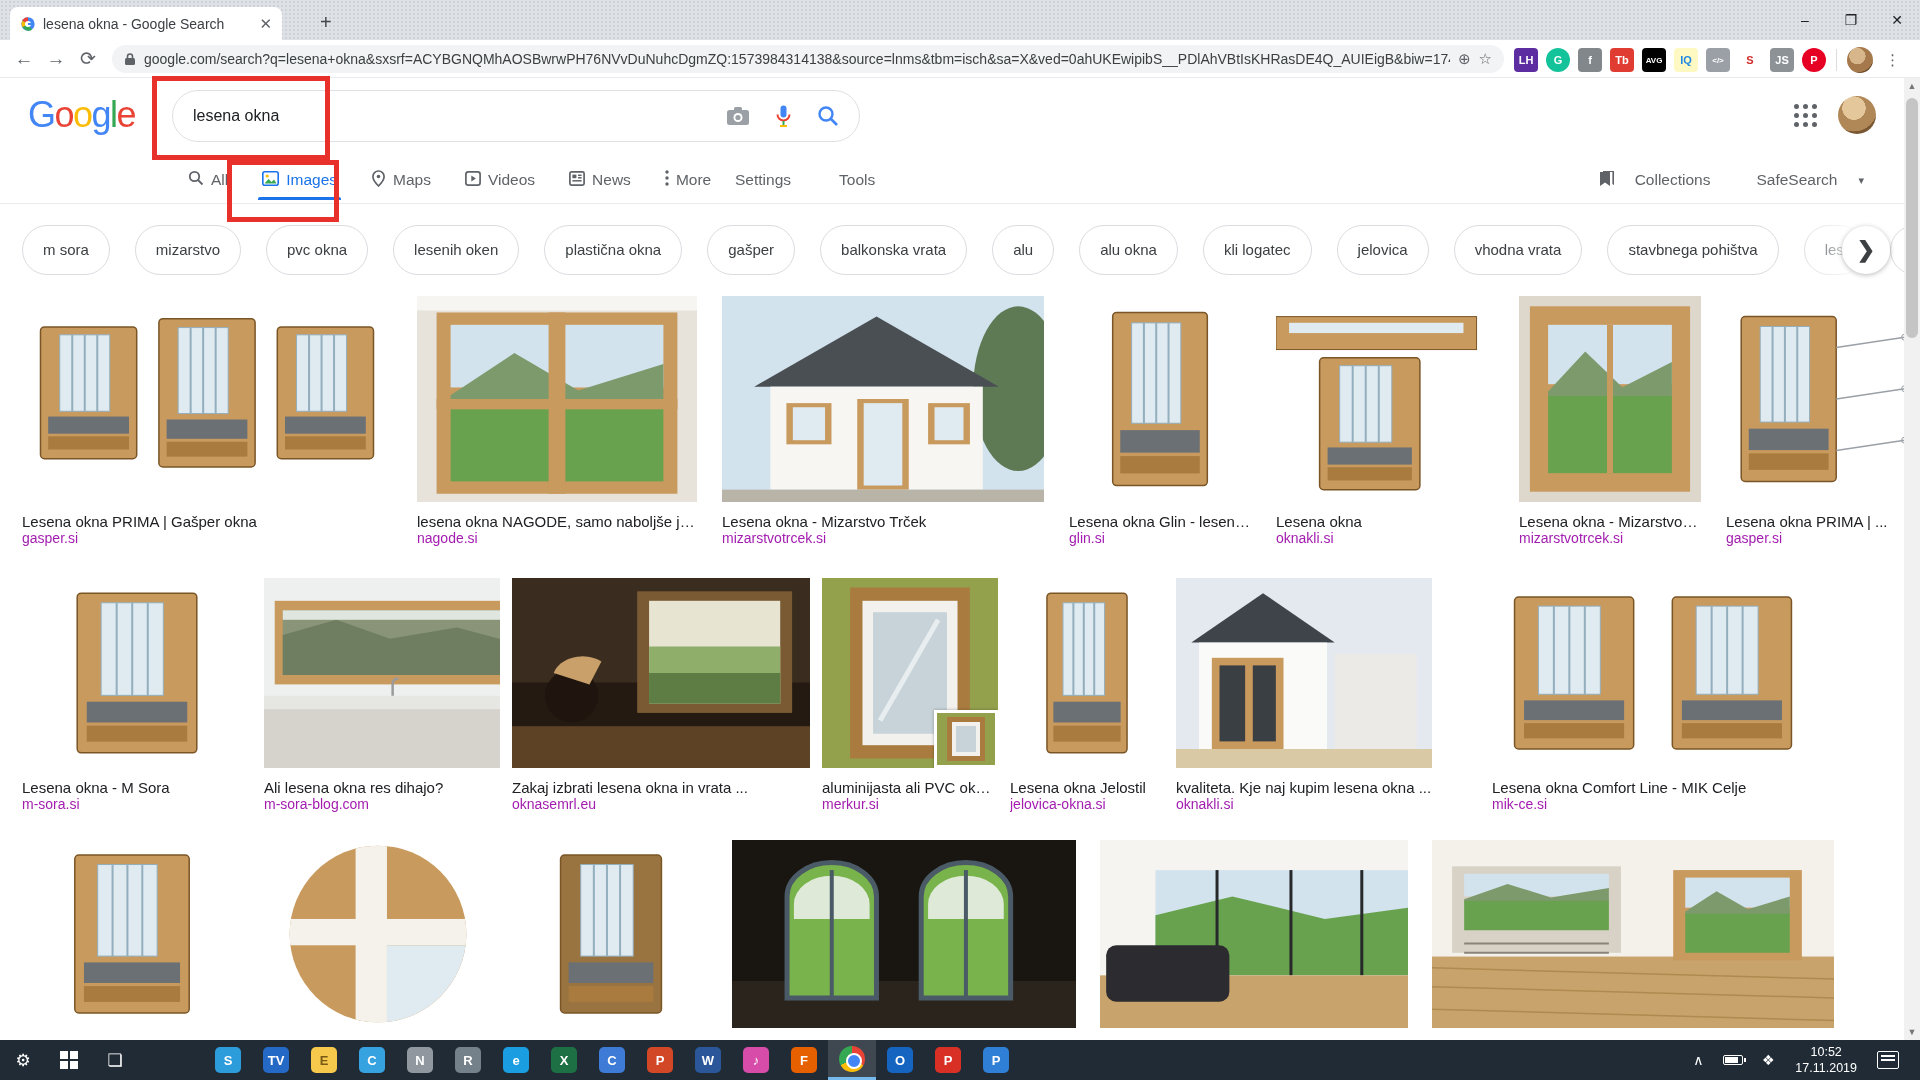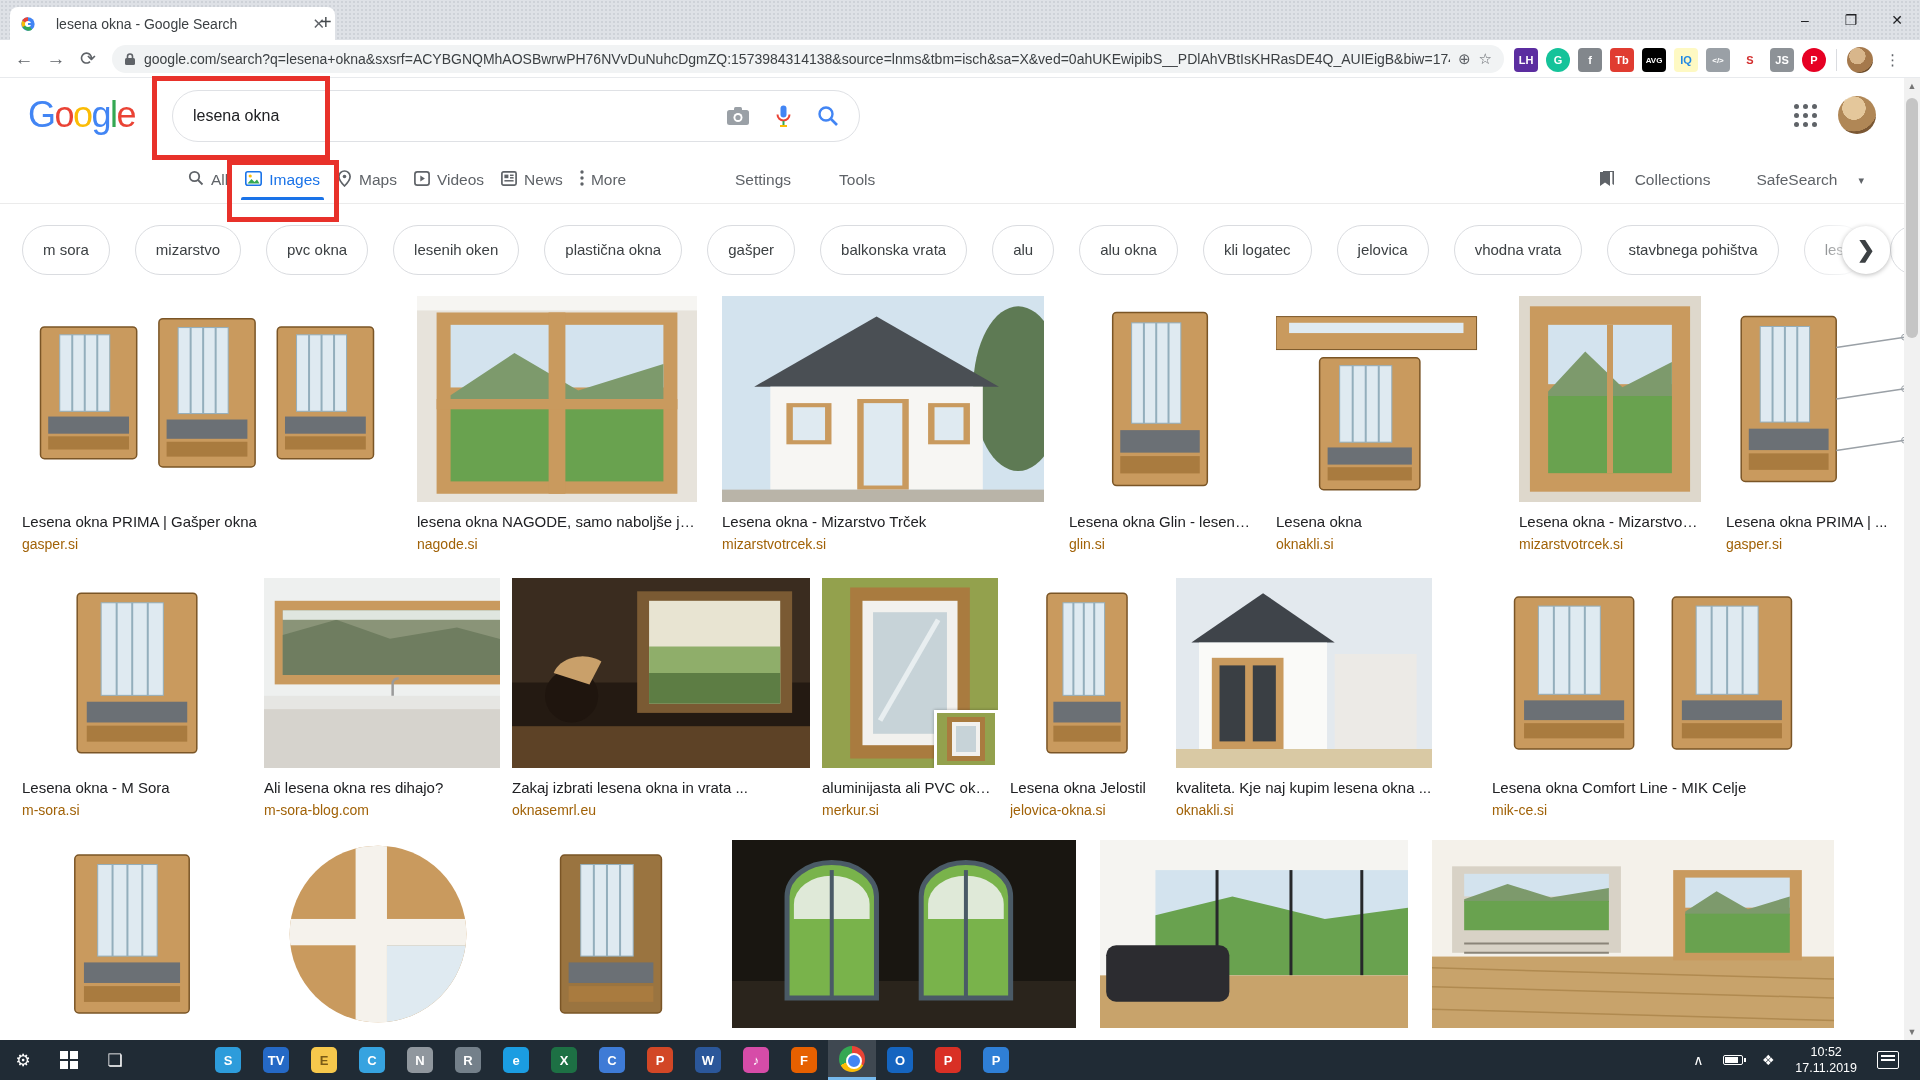--- a/index.html
+++ b/index.html
@@ -2,22 +2,22 @@
 <html><head>
 <meta charset="utf-8">
 <style>
   * { margin:0; padding:0; box-sizing:border-box; }
   html,body { width:1920px; height:1080px; overflow:hidden; font-family:"Liberation Sans", sans-serif; }
   .screen { position:relative; width:1920px; height:1080px; background:#fff; overflow:hidden; }
 
   
   .titlebar { position:absolute; left:0; top:0; width:1920px; height:40px; background:#dee1e6;
     background-image:radial-gradient(#ced2d8 1px, transparent 1px); background-size:4px 4px; }
-  .tab { position:absolute; left:10px; top:7px; width:325px; height:33px; background:#fff;
-    border-radius:8px 8px 0 0; display:flex; align-items:center; padding:0 10px; gap:20px; }
+  .tab { position:absolute; left:10px; top:7px; width:272px; height:33px; background:#fff;
+    border-radius:8px 8px 0 0; display:flex; align-items:center; padding:0 10px; gap:7px; }
   .tab-title { font-size:14px; color:#3c4043; white-space:nowrap; overflow:hidden; text-overflow:ellipsis; flex:1; }
   .tab-close { color:#5f6368; font-size:15px; cursor:pointer; }
   .newtab { position:absolute; left:320px; top:12px; font-size:20px; color:#45494d; line-height:20px; }
   .wincontrols { position:absolute; right:0; top:0; height:40px; display:flex; }
   .winbtn { width:46px; height:40px; display:flex; align-items:center; justify-content:center; color:#202124; font-size:14px; }
   .favicon { width:16px; height:16px; flex:0 0 16px; }
 
   
   .toolbar { position:absolute; left:0; top:40px; width:1920px; height:38px; background:#fff; border-bottom:1px solid #e8eaed;
     display:flex; align-items:center; }
@@ -41,21 +41,21 @@
     display:flex; align-items:center; padding:0 20px; background:#fff; }
   .query { flex:1; font-size:16px; color:#202124; }
   .sbicons { display:flex; gap:26px; align-items:center; }
   .appsgrid { position:absolute; left:1794px; top:26px; width:24px; height:24px;
     display:grid; grid-template-columns:repeat(3,6px); grid-template-rows:repeat(3,6px); gap:3px 3px; }
   .appsgrid i { width:5px; height:5px; border-radius:50%; background:#5f6368; }
   .g-avatar { position:absolute; left:1838px; top:18px; width:38px; height:38px; border-radius:50%;
     background:radial-gradient(circle at 42% 32%, #e4c79b 0 34%, #b08756 35% 68%, #7a5733 69%); }
 
   .navrow { position:absolute; left:0; top:82px; width:1920px; height:42px; }
-  .navtabs { position:absolute; left:188px; top:0; display:flex; gap:17px; align-items:center; height:40px; }
+  .navtabs { position:absolute; left:188px; top:0; display:flex; gap:34px; align-items:center; height:40px; }
   .navtab { display:flex; gap:7px; align-items:center; font-size:15.5px; color:#5f6368; position:relative; height:40px; }
   .navtab.active { color:#1a73e8; }
   .navtab.active::after { content:""; position:absolute; left:-4px; right:-4px; bottom:0; height:3px; background:#1a73e8; border-radius:2px 2px 0 0; }
   .navright1 { position:absolute; left:735px; top:0; display:flex; gap:48px; align-items:center; height:40px; font-size:15.5px; color:#5f6368; }
   .navright2 { position:absolute; right:56px; top:0; display:flex; gap:46px; align-items:center; height:40px; font-size:15.5px; color:#5f6368; }
   .withicon { display:flex; gap:21px; align-items:center; }
   .navdivider { position:absolute; left:0; top:125px; width:1920px; height:1px; background:#ebebeb; }
 
   .chipsrow { position:absolute; left:0; top:144px; width:1904px; height:56px; overflow:hidden; }
   .chips { display:flex; gap:25px; padding-left:22px; padding-top:3px; white-space:nowrap; }
@@ -66,21 +66,21 @@
   .chipnext { position:absolute; right:14px; top:4px; width:48px; height:48px; border-radius:50%; background:#fff;
     box-shadow:0 1px 5px rgba(0,0,0,.28); display:flex; align-items:center; justify-content:center;
     font-size:22px; color:#3c4043; font-weight:bold; }
 
   .results { position:absolute; left:22px; top:218px; width:1874px; }
   .rrow { position:absolute; left:0; display:flex; }
   .tile { flex:0 0 auto; }
   .thumb { background:#fff; overflow:hidden; position:relative; }
   .thumb svg { display:block; }
   .cap-title { margin-top:11px; font-size:15px; color:#202124; white-space:nowrap; overflow:hidden; text-overflow:ellipsis; }
-  .cap-domain { margin-top:6px; font-size:14px; color:#a16207; white-space:nowrap; overflow:hidden; text-overflow:ellipsis; }
+  .cap-domain { margin-top:0; font-size:14px; color:#a21caf; white-space:nowrap; overflow:hidden; text-overflow:ellipsis; }
   .overlaythumb { position:absolute; right:0; bottom:0; width:64px; height:58px; background:#fff; padding:3px;
     box-shadow:0 0 3px rgba(0,0,0,.3); }
 
   
   .annot { position:absolute; border:5px solid #e8312a; z-index:50; }
 
   
   .scrollbar { position:absolute; right:0; top:78px; width:16px; height:962px; background:#f1f1f1; z-index:40; }
   .sb-arrow { position:absolute; left:0; width:16px; height:16px; font-size:9px; color:#767676; text-align:center; line-height:16px; }
   .sb-thumb { position:absolute; left:2px; top:20px; width:12px; height:240px; background:#c5c5c5; border-radius:6px; }

